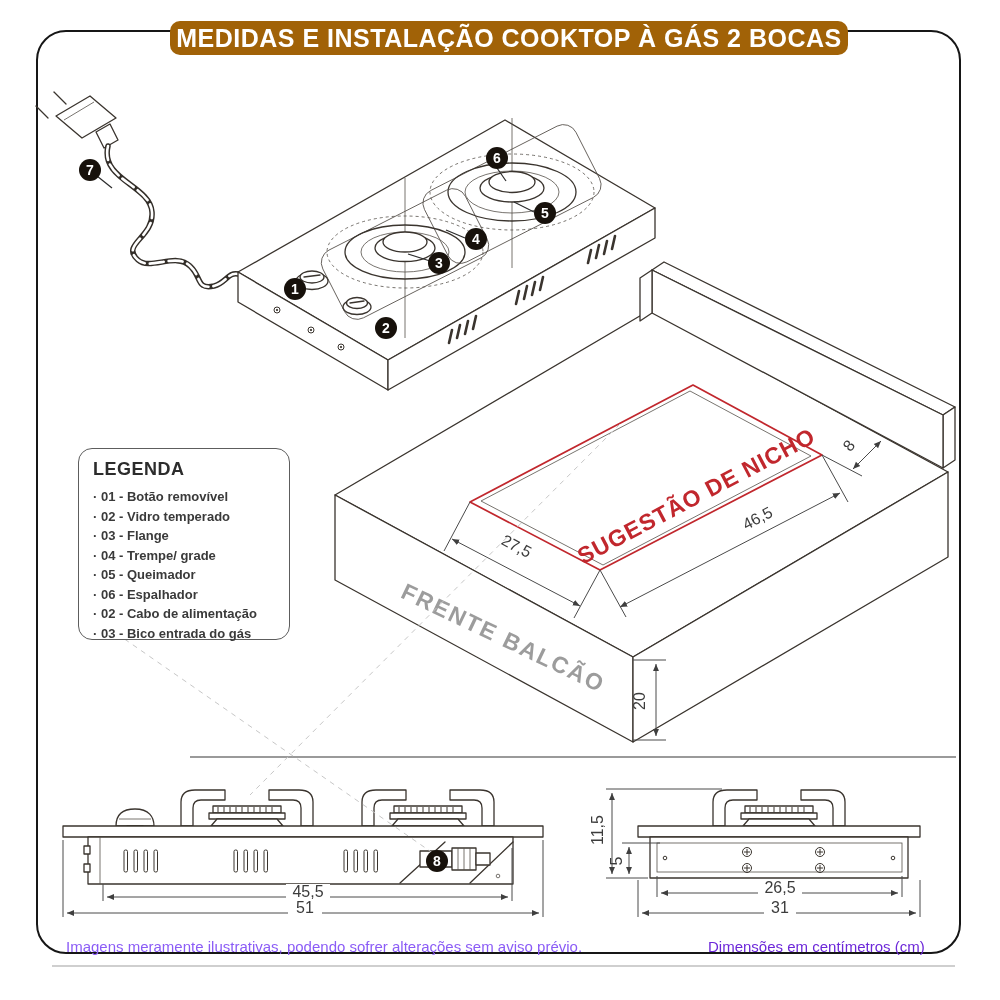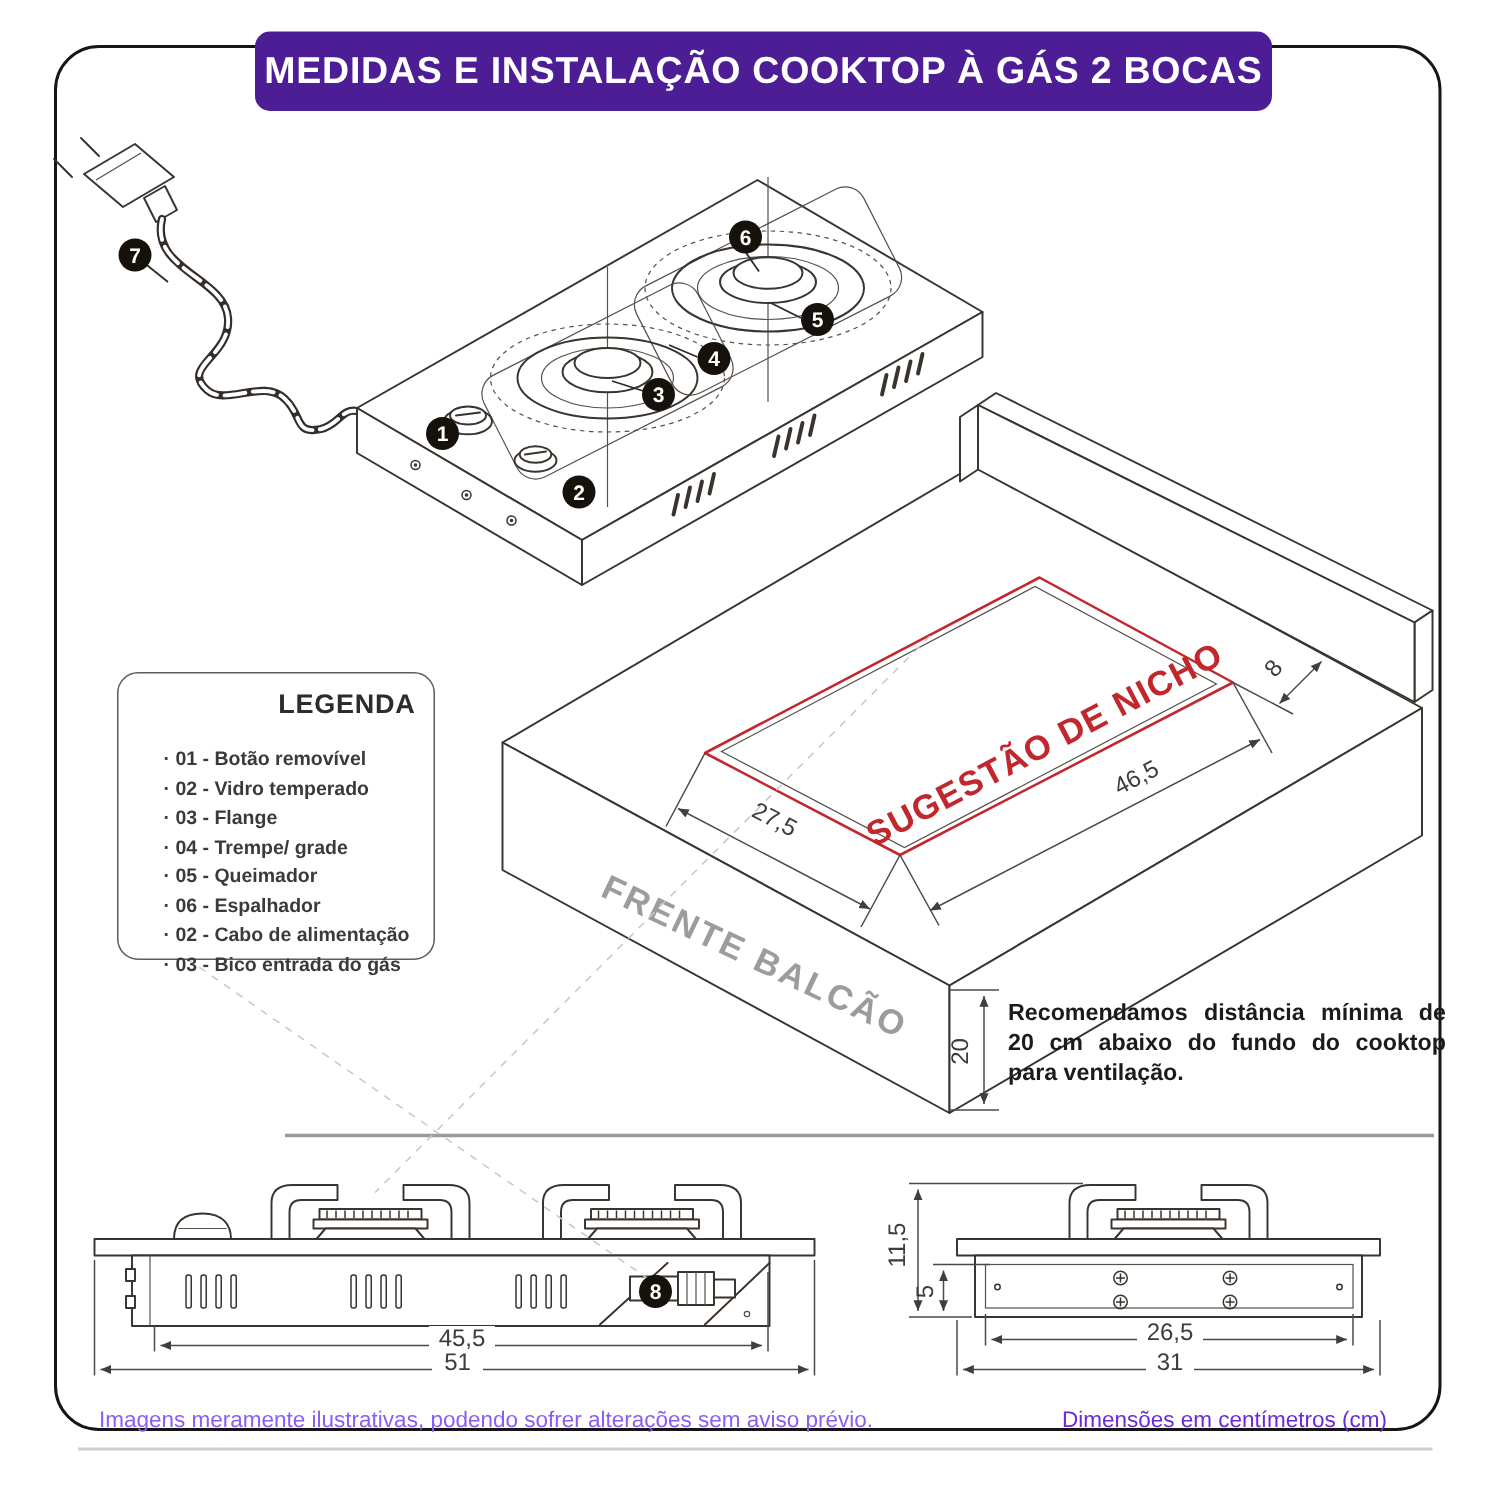--- a/index.html
+++ b/index.html
@@ -1,27 +1,27 @@
 <!DOCTYPE html>
 <html><head>
 <meta charset="utf-8">
 <style>
   html,body{margin:0;padding:0;background:#ffffff;}
   .page{position:relative;width:1000px;height:1000px;background:#ffffff;
         font-family:"Liberation Sans",sans-serif;overflow:hidden;}
   .border-frame{position:absolute;left:36px;top:30px;width:925px;height:924px;
         border:2.5px solid #161616;border-radius:30px;box-sizing:border-box;z-index:1;}
-  .title-bar{position:absolute;left:170px;top:21px;width:678px;height:53px;background:#4c1d95;
+  .title-bar{position:absolute;left:170px;top:21px;width:678px;height:34px;background:#a16207;
         border-radius:10px;display:flex;align-items:center;justify-content:center;z-index:3;}
   .title-bar span{color:#ffffff;font-weight:bold;font-size:25px;letter-spacing:.5px;white-space:nowrap;}
   .art{position:absolute;left:0;top:0;z-index:2;}
   .legend-box{position:absolute;left:78px;top:448px;width:212px;height:192px;border:1.6px solid #5d5d5d;
         border-radius:14px;box-sizing:border-box;padding:10px 12px 8px 14px;background:#fff;z-index:4;}
-  .legend-title{font-weight:bold;font-size:18px;color:#2c2c2c;text-align:right;margin:0 0 7px 0;letter-spacing:.5px;}
-  .legend-list{list-style:none;margin:16px;padding:0;}
+  .legend-title{font-weight:bold;font-size:18px;color:#2c2c2c;text-align:left;margin:0 0 7px 0;letter-spacing:.5px;}
+  .legend-list{list-style:none;margin:0;padding:0;}
   .legend-list li{font-weight:bold;font-size:13px;color:#3a3a3a;line-height:19.5px;white-space:nowrap;}
   .vent-note{position:absolute;left:672px;top:666px;width:292px;font-weight:bold;font-size:15.5px;
         line-height:20px;color:#1b1b1b;text-align:justify;z-index:4;}
   .footer-left{position:absolute;left:66px;top:938px;font-size:15px;color:#8b5cf6;z-index:4;white-space:nowrap;}
   .footer-right{position:absolute;left:708px;top:938px;font-size:15px;color:#6d28d9;z-index:4;white-space:nowrap;}
   svg text{font-family:"Liberation Sans",sans-serif;}
   .dim{fill:#3c3c3c;font-size:16px;}
   .co{fill:#ffffff;font-size:14px;font-weight:bold;}
   .ln{stroke:#3a342e;fill:none;stroke-width:1.3;stroke-linejoin:round;stroke-linecap:round;}
   .lnw{stroke:#3a342e;fill:#ffffff;stroke-width:1.3;stroke-linejoin:round;}
@@ -390,18 +390,17 @@
       <li>· 02 - Vidro temperado</li>
       <li>· 03 - Flange</li>
       <li>· 04 - Trempe/ grade</li>
       <li>· 05 - Queimador</li>
       <li>· 06 - Espalhador</li>
       <li>· 02 - Cabo de alimentação</li>
       <li>· 03 - Bico entrada do gás</li>
     </ul>
   </div>
 
-  <div class="vent-note">Recomendamos distância mínima de 20 cm abaixo do fundo do cooktop para ventilação.</div>
 
   <div class="footer-left">Imagens meramente ilustrativas, podendo sofrer alterações sem aviso prévio.</div>
   <div class="footer-right">Dimensões em centímetros (cm)</div>
 
 </div>
 
 </body></html>

